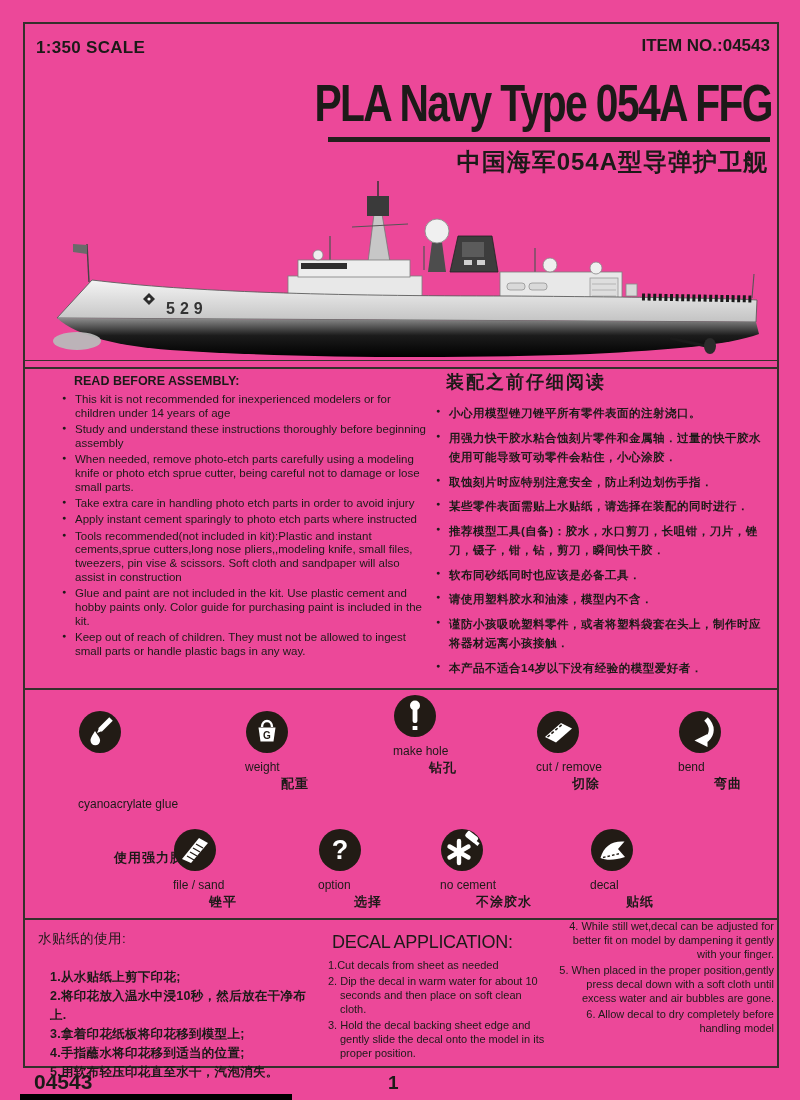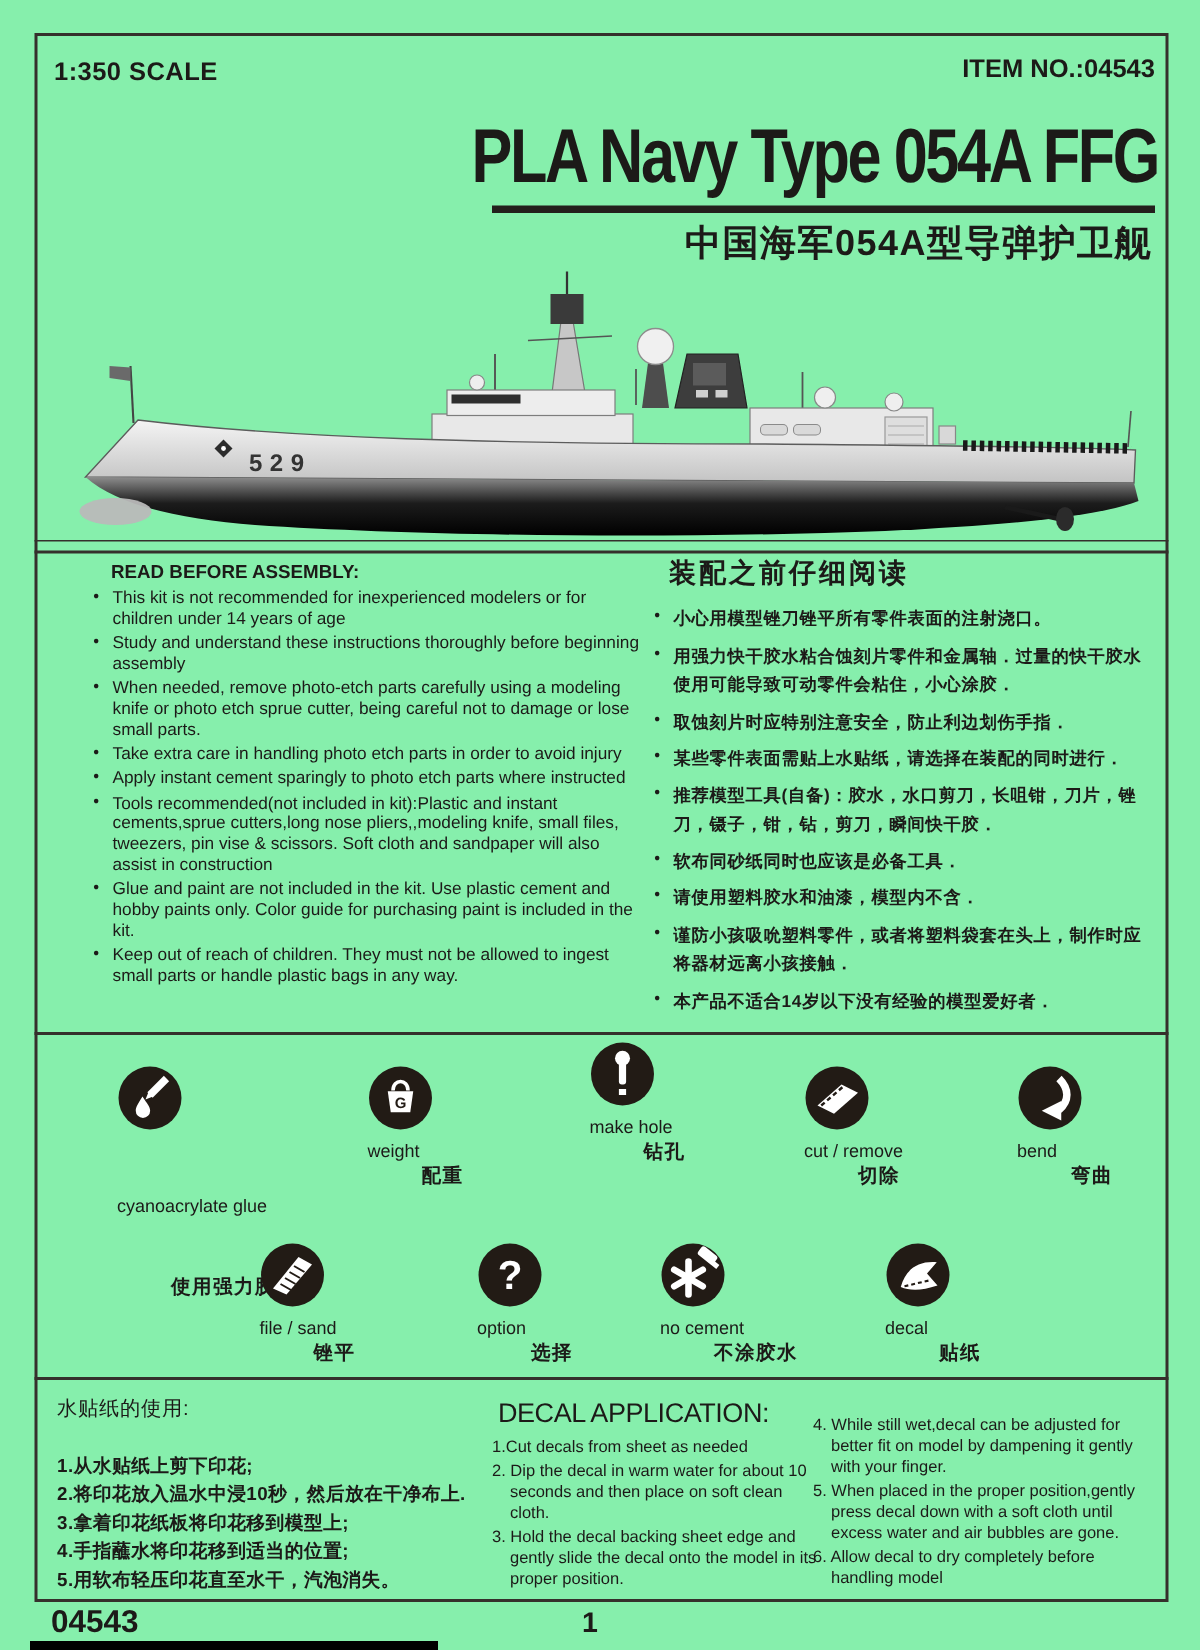--- a/index.html
+++ b/index.html
@@ -1,17 +1,17 @@
 <!DOCTYPE html>
 <html><head>
 <meta charset="utf-8">
 <style>
   html,body { margin:0; padding:0; background:#fff; }
   .page {
-    position:relative; width:800px; height:1100px; background:#86efac;
+    position:relative; width:800px; height:1100px; background:#ec4899;
     font-family:"Liberation Sans","DejaVu Sans",sans-serif; color:#1c1a18; overflow:hidden;
   }
   .frame { position:absolute; left:23px; top:22px; width:756px; height:1046px;
            border:2px solid #35302c; box-sizing:border-box; }
   .hline { position:absolute; left:23px; width:756px; background:#35302c; }
 
   
   .scale-label { position:absolute; left:36px; top:38px; font-size:17px; font-weight:bold; letter-spacing:.3px; }
   .item-no     { position:absolute; right:30px; top:36px; font-size:17px; font-weight:bold; }
 
@@ -36,28 +36,28 @@
 
   
   .sym-block { position:absolute; display:flex; flex-direction:column; align-items:flex-start; }
   .sym-circle { width:44px; height:44px; margin-bottom:6px; }
   .sym-en { font-size:12px; line-height:1.25; }
   .sym-zh { font-size:13px; font-weight:bold; line-height:1.35; letter-spacing:1px;margin-left:36px; }
 
   
   .decal-zh { position:absolute; left:38px; top:930px; width:286px; }
   .decal-zh-title { font-size:13.5px; font-weight:normal; margin:0 0 20px 0; letter-spacing:.5px; }
-  .decal-zh ol { list-style:none; margin:0; padding:0; }
+  .decal-zh ol { list-style:none; margin:12px; padding:0; }
   .decal-zh li { font-size:12.5px; font-weight:bold; line-height:1.52; letter-spacing:.3px; }
   .decal-en-left  { position:absolute; left:328px; top:932px; width:218px; }
   .decal-en-title { font-size:18px; font-weight:normal; margin:0 0 6px 4px; letter-spacing:-.3px; }
   .decal-en-left ol, .decal-en-right ol { list-style:none; margin:0; padding:0; }
   .decal-en-left li, .decal-en-right li { font-size:11px; line-height:1.27; margin-bottom:2px;
       padding-left:12px; text-indent:-12px; }
-  .decal-en-right { position:absolute; left:542px; top:944px; width:232px; }
+  .decal-en-right { position:absolute; left:542px; top:920px; width:232px;text-align:right; }
 
   
   .footer-item { position:absolute; left:34px; top:1070px; font-size:21px; font-weight:bold; }
   .footer-page { position:absolute; left:388px; top:1072px; font-size:19px; font-weight:bold; }
   .footer-bar  { position:absolute; left:20px; top:1094px; width:272px; height:6px; background:#000; }
 </style>
 </head>
 <body>
 
 <div class="page">

